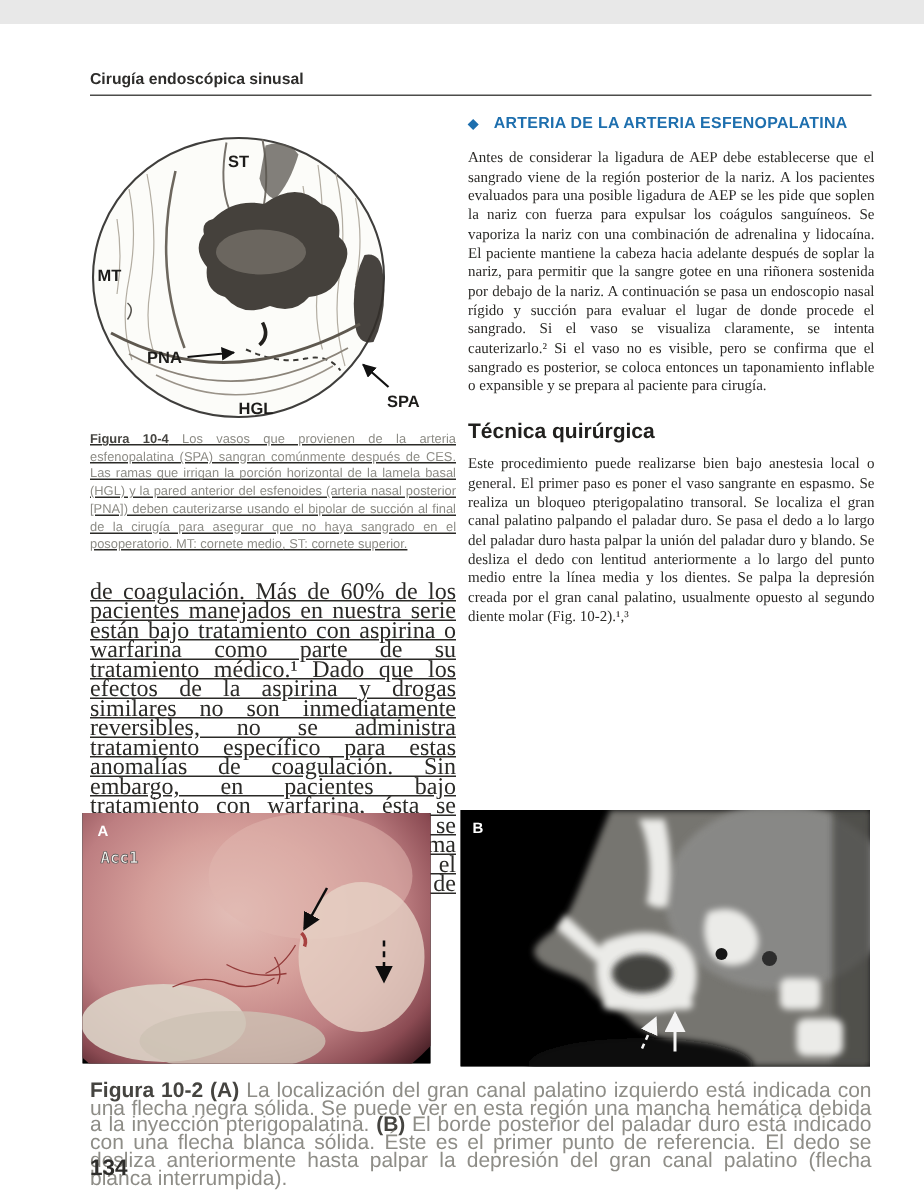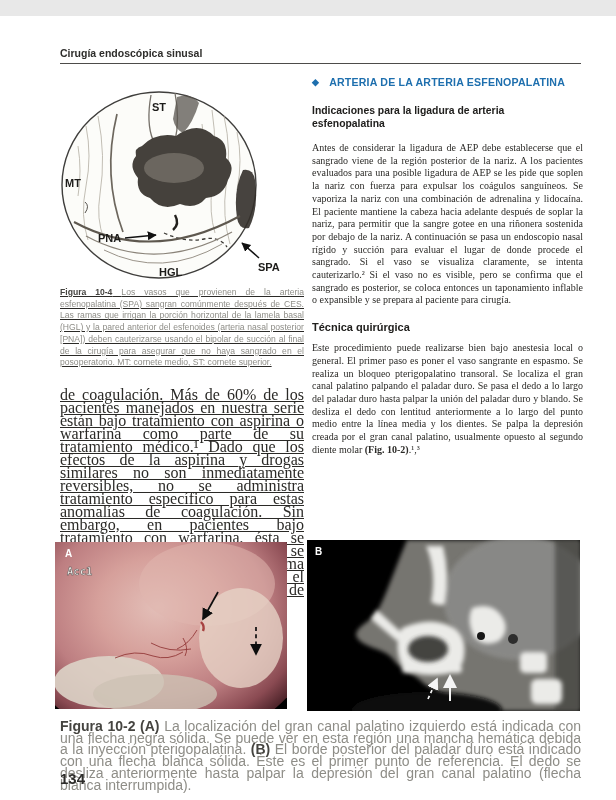--- a/index.html
+++ b/index.html
@@ -40,24 +40,24 @@
   .diamond{font-size:9px;line-height:12px;}
   .sub-head{
     margin-top:16px;
     font-family:"Liberation Sans",sans-serif;font-size:10.4px;font-weight:bold;color:#21201e;
     line-height:13px;width:230px;
   }
   .body-par{margin:0;font-size:10px;line-height:12.7px;text-align:justify;}
   .par-gap{margin-top:12px;}
   .tech-head{
     margin-top:14px;margin-bottom:9px;
-    font-family:"Liberation Sans",sans-serif;font-size:11px;font-weight:bold;color:#21201e;
+    font-family:"Liberation Sans",sans-serif;font-size:14px;font-weight:bold;color:#21201e;
   }
   .indent{text-indent:14px;}
-  .figref{font-weight:bold;}
+  .figref{font-weight:normal;}
 
   
   .photo-a{position:absolute;left:55px;top:526px;width:232px;height:167px;background:#000;}
   .photo-b{position:absolute;left:307px;top:524px;width:273px;height:171px;background:#000;}
   .photo-a svg,.photo-b svg{display:block;}
 
   
   .fig2-caption{
     position:absolute;left:60px;top:705px;width:521px;
     font-family:"Liberation Sans",sans-serif;font-size:14px;line-height:11.7px;
@@ -138,21 +138,20 @@
     <p class="left-par">de coagulación. Más de 60% de los pacientes manejados en nuestra serie están bajo tratamiento con aspirina o warfarina como parte de su tratamiento médico.¹ Dado que los efectos de la aspirina y drogas similares no son inmediatamente reversibles, no se administra tratamiento específico para estas anomalías de coagulación. Sin embargo, en pacientes bajo tratamiento con warfarina, ésta se detiene y, si es necesario, se administra una transfusión de plasma fresco congelado para disminuir el INR rápidamente (bajo 2) antes de proceder con la cirugía.</p>
   </div>
 
   <div class="right-col">
 
     <div class="section-head">
       <span class="diamond">◆</span>
       <span>ARTERIA DE LA ARTERIA ESFENOPALATINA</span>
     </div>
 
-    <div class="sub-head">Indicaciones para la ligadura de arteria esfenopalatina</div>
 
     <p class="body-par par-gap">Antes de considerar la ligadura de AEP debe establecerse que el sangrado viene de la región posterior de la nariz. A los pacientes evaluados para una posible ligadura de AEP se les pide que soplen la nariz con fuerza para expulsar los coágulos sanguíneos. Se vaporiza la nariz con una combinación de adrenalina y lidocaína. El paciente mantiene la cabeza hacia adelante después de soplar la nariz, para permitir que la sangre gotee en una riñonera sostenida por debajo de la nariz. A continuación se pasa un endoscopio nasal rígido y succión para evaluar el lugar de donde procede el sangrado. Si el vaso se visualiza claramente, se intenta cauterizarlo.² Si el vaso no es visible, pero se confirma que el sangrado es posterior, se coloca entonces un taponamiento inflable o expansible y se prepara al paciente para cirugía.</p>
 
     <div class="tech-head">Técnica quirúrgica</div>
 
     <p class="body-par"><span>Este procedimiento puede realizarse bien bajo anestesia local o general. El primer paso es poner el vaso sangrante en espasmo. Se realiza un bloqueo pterigopalatino transoral. Se localiza el gran canal palatino palpando el paladar duro. Se pasa el dedo a lo largo del paladar duro hasta palpar la unión del paladar duro y blando. Se desliza el dedo con lentitud anteriormente a lo largo del punto medio entre la línea media y los dientes. Se palpa la depresión creada por el gran canal palatino, usualmente opuesto al segundo diente molar </span><span class="figref">(Fig. 10-2)</span><span>.¹,³</span></p>
 
   </div>
 
   <div class="photo-a">

